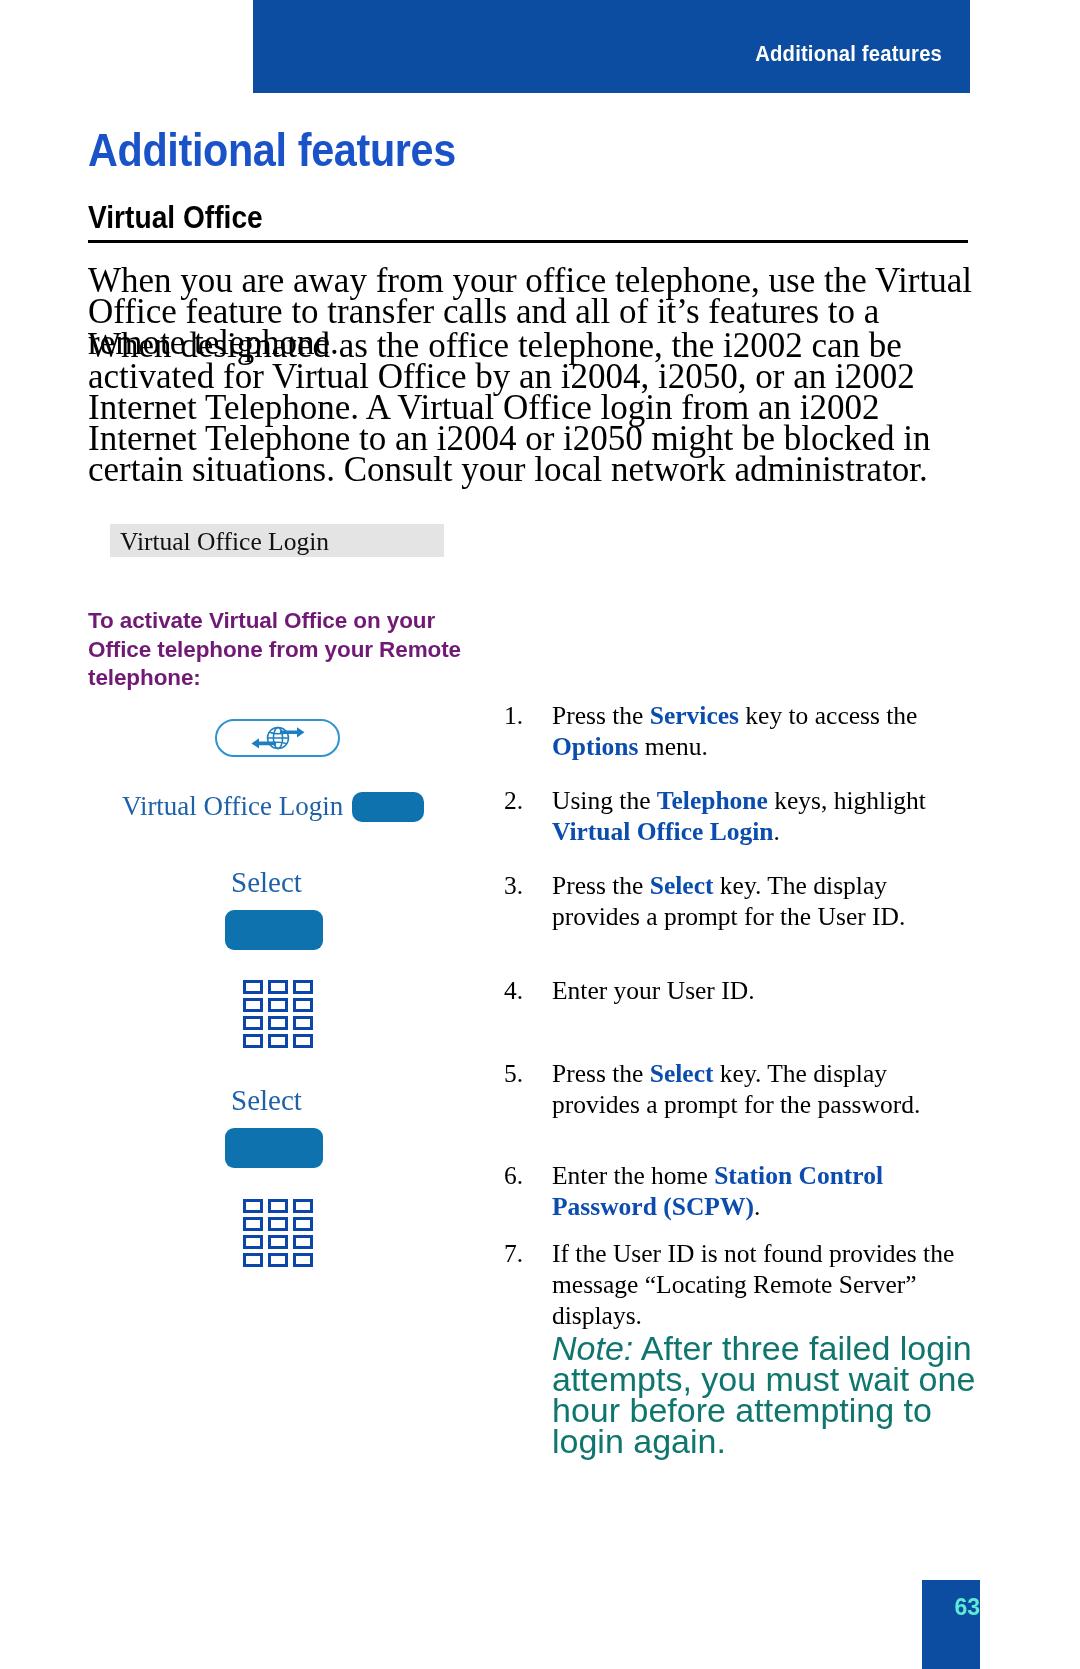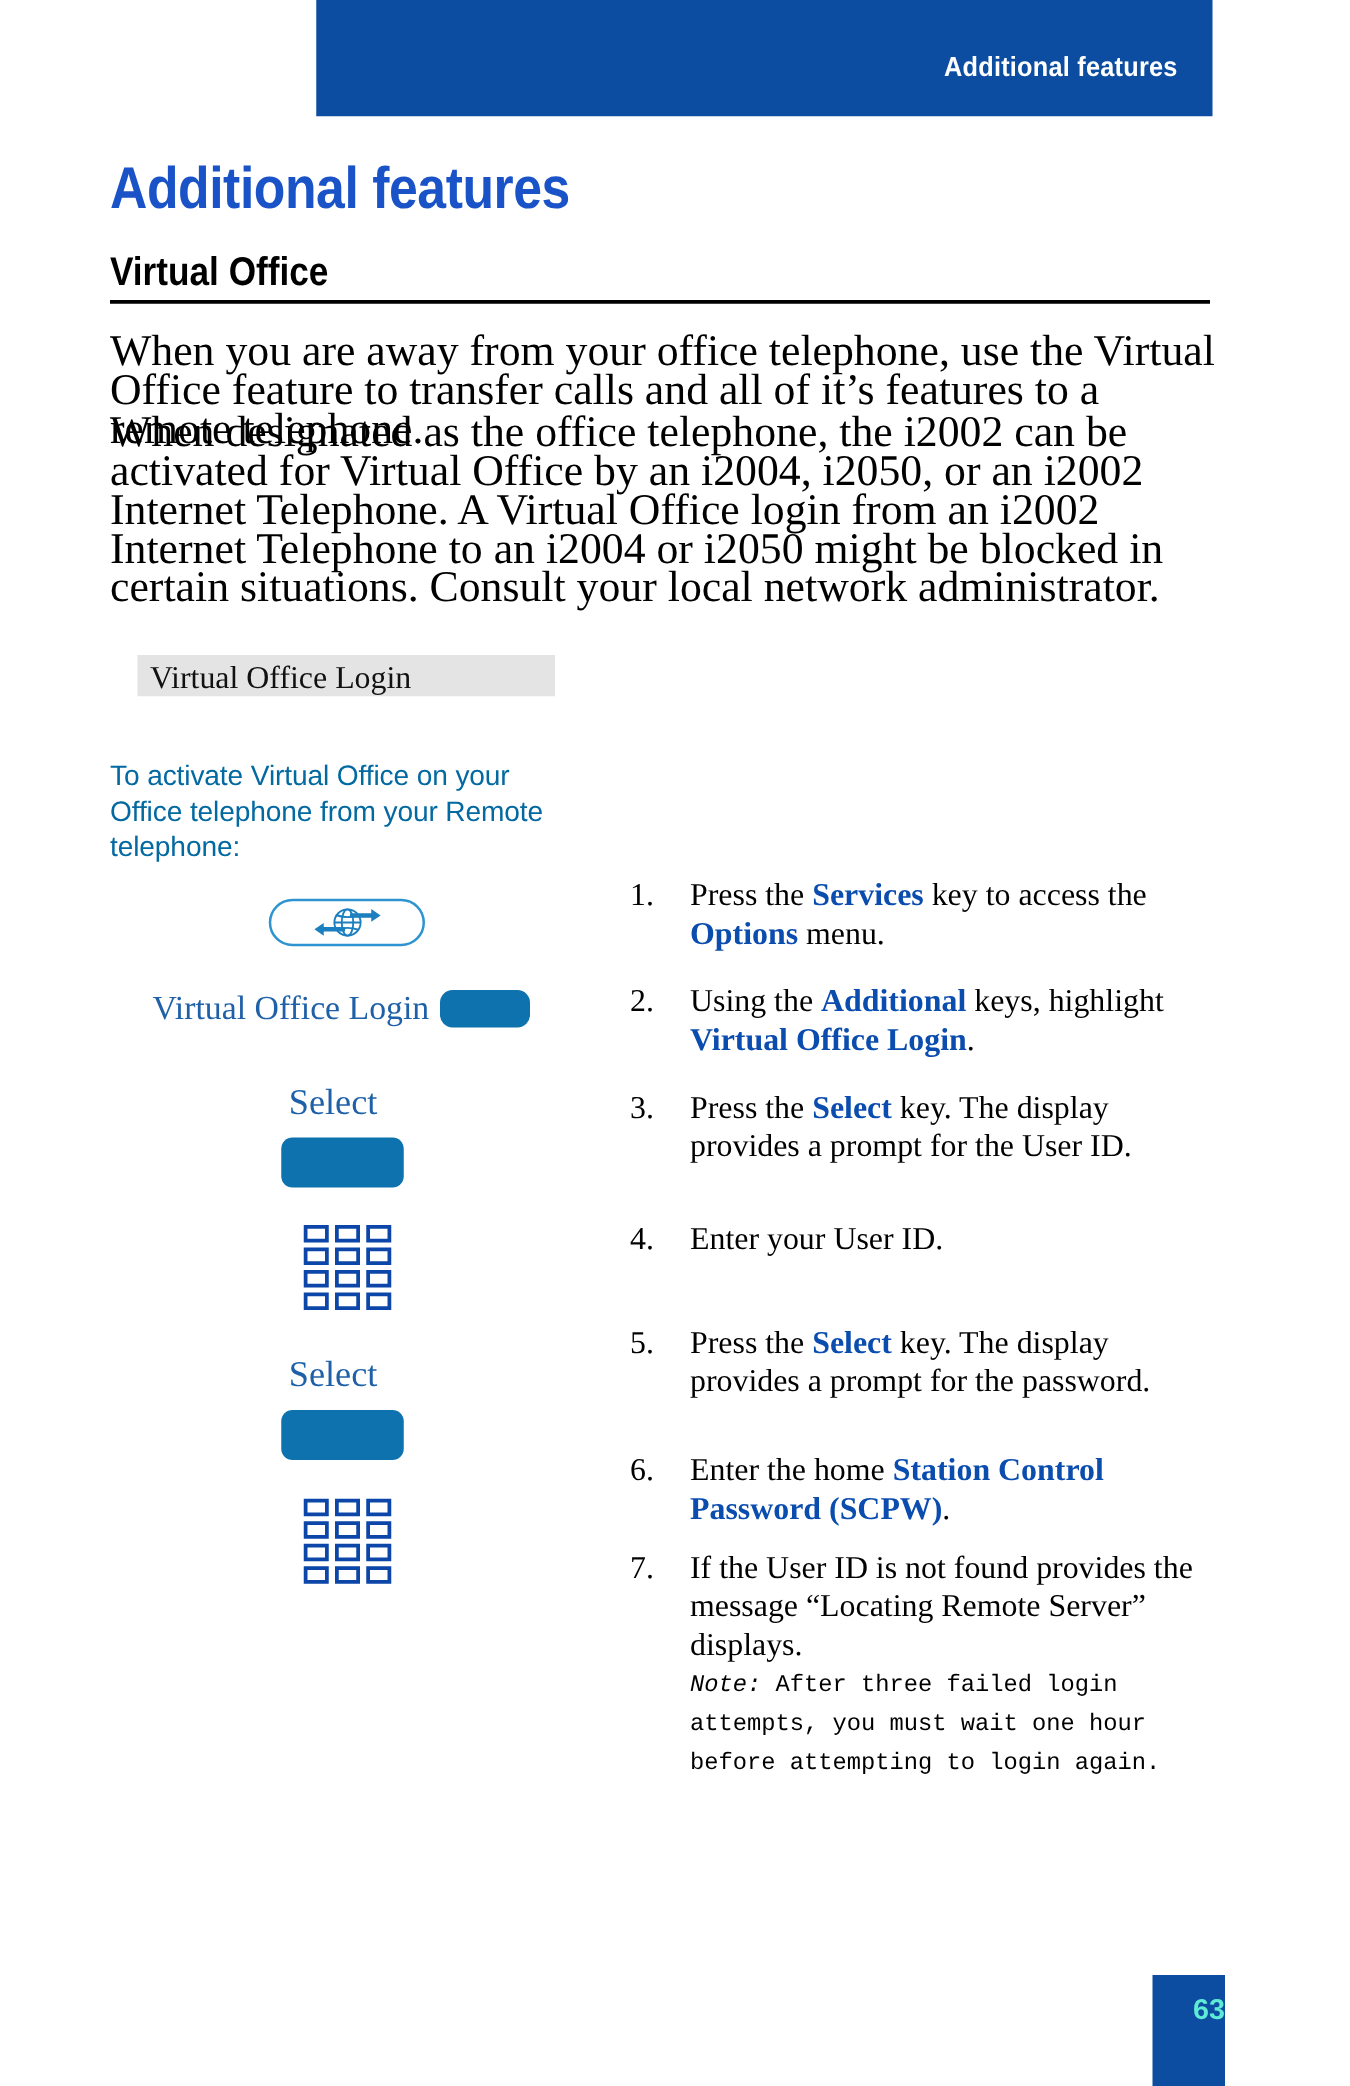--- a/index.html
+++ b/index.html
@@ -79,24 +79,24 @@
     font-size:25.5px;
     line-height:33px;
     color:#111;
     white-space:nowrap;
   }
 
   
   .instr{
     position:absolute;left:88px;top:607px;width:375px;
     font-family:"Liberation Sans", sans-serif;
-    font-weight:normal;
+    font-weight:bold;
     font-size:22.5px;
     line-height:28.5px;
-    color:#0369a1;
+    color:#701a75;
     letter-spacing:-.1px;
   }
 
   
   .leftcol{position:absolute;left:0;top:0;width:495px;height:1669px;}
 
   
   .services-key{
     position:absolute;left:215px;top:719px;
     width:125px;height:38px;
@@ -152,24 +152,24 @@
     margin-bottom:21px;
   }
   .step .num{
     position:absolute;left:4px;top:0;width:40px;
     text-align:left;
     font-family:"Liberation Serif", serif;
     font-size:25.5px;
     color:#000;
   }
   .note{
-    font-family:Liberation Mono, monospace;
-    font-size:19px;
+    font-family:Liberation Sans, sans-serif;
+    font-size:34px;
     line-height:31px;
-    color:#000000;
+    color:#0f766e;
     padding-left:52px;
     margin-top:-4px;
   }
   .kw{color:#0B4DAF;font-weight:bold;}
   .ital{font-style:italic;}
 
   
   .footer-box{
     position:absolute;left:922px;top:1580px;width:58px;height:89px;
     background:#0C4DA2;
@@ -296,21 +296,21 @@
             <rect x="31" y="60" width="14" height="8" fill="#fff"></rect>
           <rect x="53" y="57" width="20" height="14" fill="#0B46A8"></rect>
             <rect x="56" y="60" width="14" height="8" fill="#fff"></rect>
         </g>
       </svg>
     </div>
   </div>
 
   <div class="steps" id="steps-root">
       <div class="step" style="margin-bottom: 23px;"><span class="num">1.</span><span><span>Press the </span><span class="kw" style="color: rgb(11, 77, 175); margin-top: 20px;">Services</span><span> key to access the </span><span class="kw" style="color: rgb(11, 77, 175);">Options</span><span> menu.</span></span></div>
-      <div class="step" style="margin-bottom: 23px;"><span class="num">2.</span><span><span>Using the </span><span class="kw" style="color: rgb(11, 77, 175);">Additional</span><span> keys, highlight </span><span class="kw" style="color: rgb(11, 77, 175);">Virtual Office Login</span><span>.</span></span></div>
+      <div class="step" style="margin-bottom: 23px;"><span class="num">2.</span><span><span>Using the </span><span class="kw" style="color: rgb(11, 77, 175);">Telephone</span><span> keys, highlight </span><span class="kw" style="color: rgb(11, 77, 175);">Virtual Office Login</span><span>.</span></span></div>
       <div class="step" style="margin-bottom: 43px;"><span class="num">3.</span><span><span>Press the </span><span class="kw" style="color: rgb(11, 77, 175);">Select</span><span> key. The display provides a prompt for the User ID.</span></span></div>
       <div class="step" style="margin-bottom: 52px;"><span class="num">4.</span><span><span>Enter your User ID.</span></span></div>
       <div class="step" style="margin-bottom: 40px;"><span class="num">5.</span><span><span>Press the </span><span class="kw" style="color: rgb(11, 77, 175);">Select</span><span> key. The display provides a prompt for the password.</span></span></div>
       <div class="step" style="margin-bottom: 16px;"><span class="num">6.</span><span><span>Enter the home </span><span class="kw" style="color: rgb(11, 77, 175);">Station Control Password (SCPW)</span><span>.</span></span></div>
       <div class="step" style="margin-bottom: 6px;"><span class="num">7.</span><span><span>If the User ID is not found provides the message “Locating Remote Server” displays.</span></span></div>
       <div class="note"><span class="ital">Note:</span><span> After three failed login attempts, you must wait one hour before attempting to login again.</span></div>
     </div>
 
   <div class="footer-box">
     <span>63</span>

